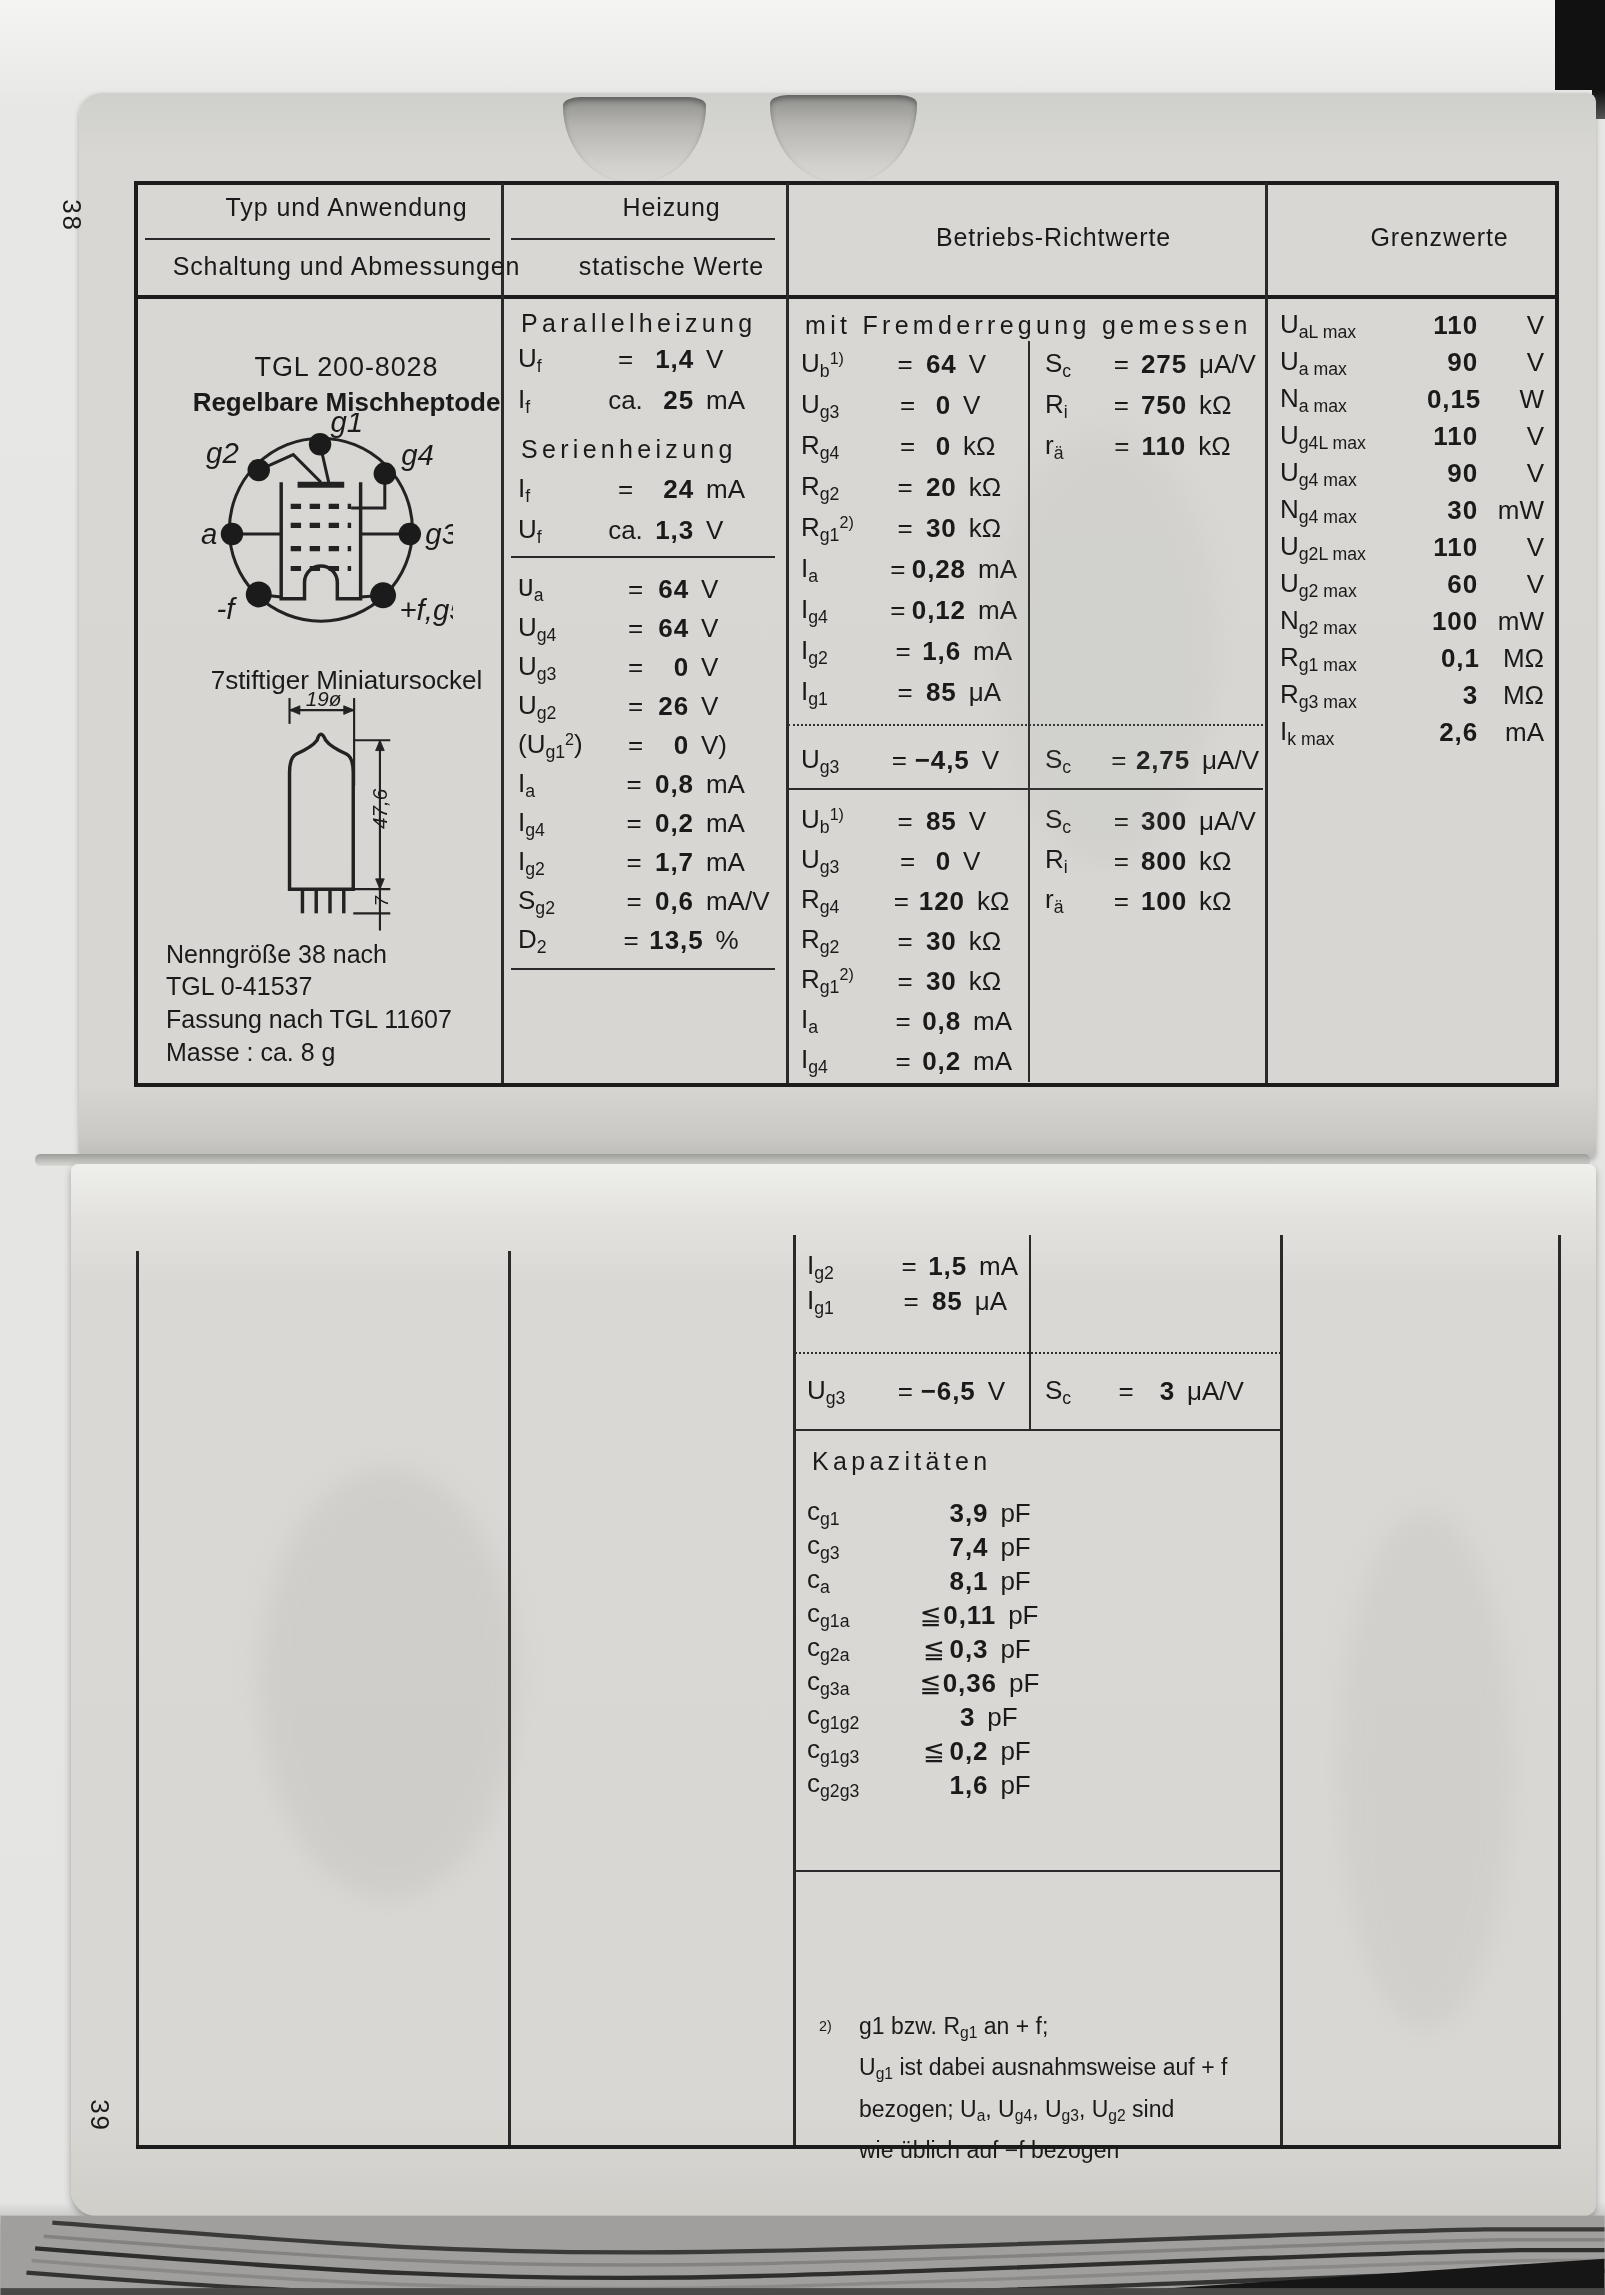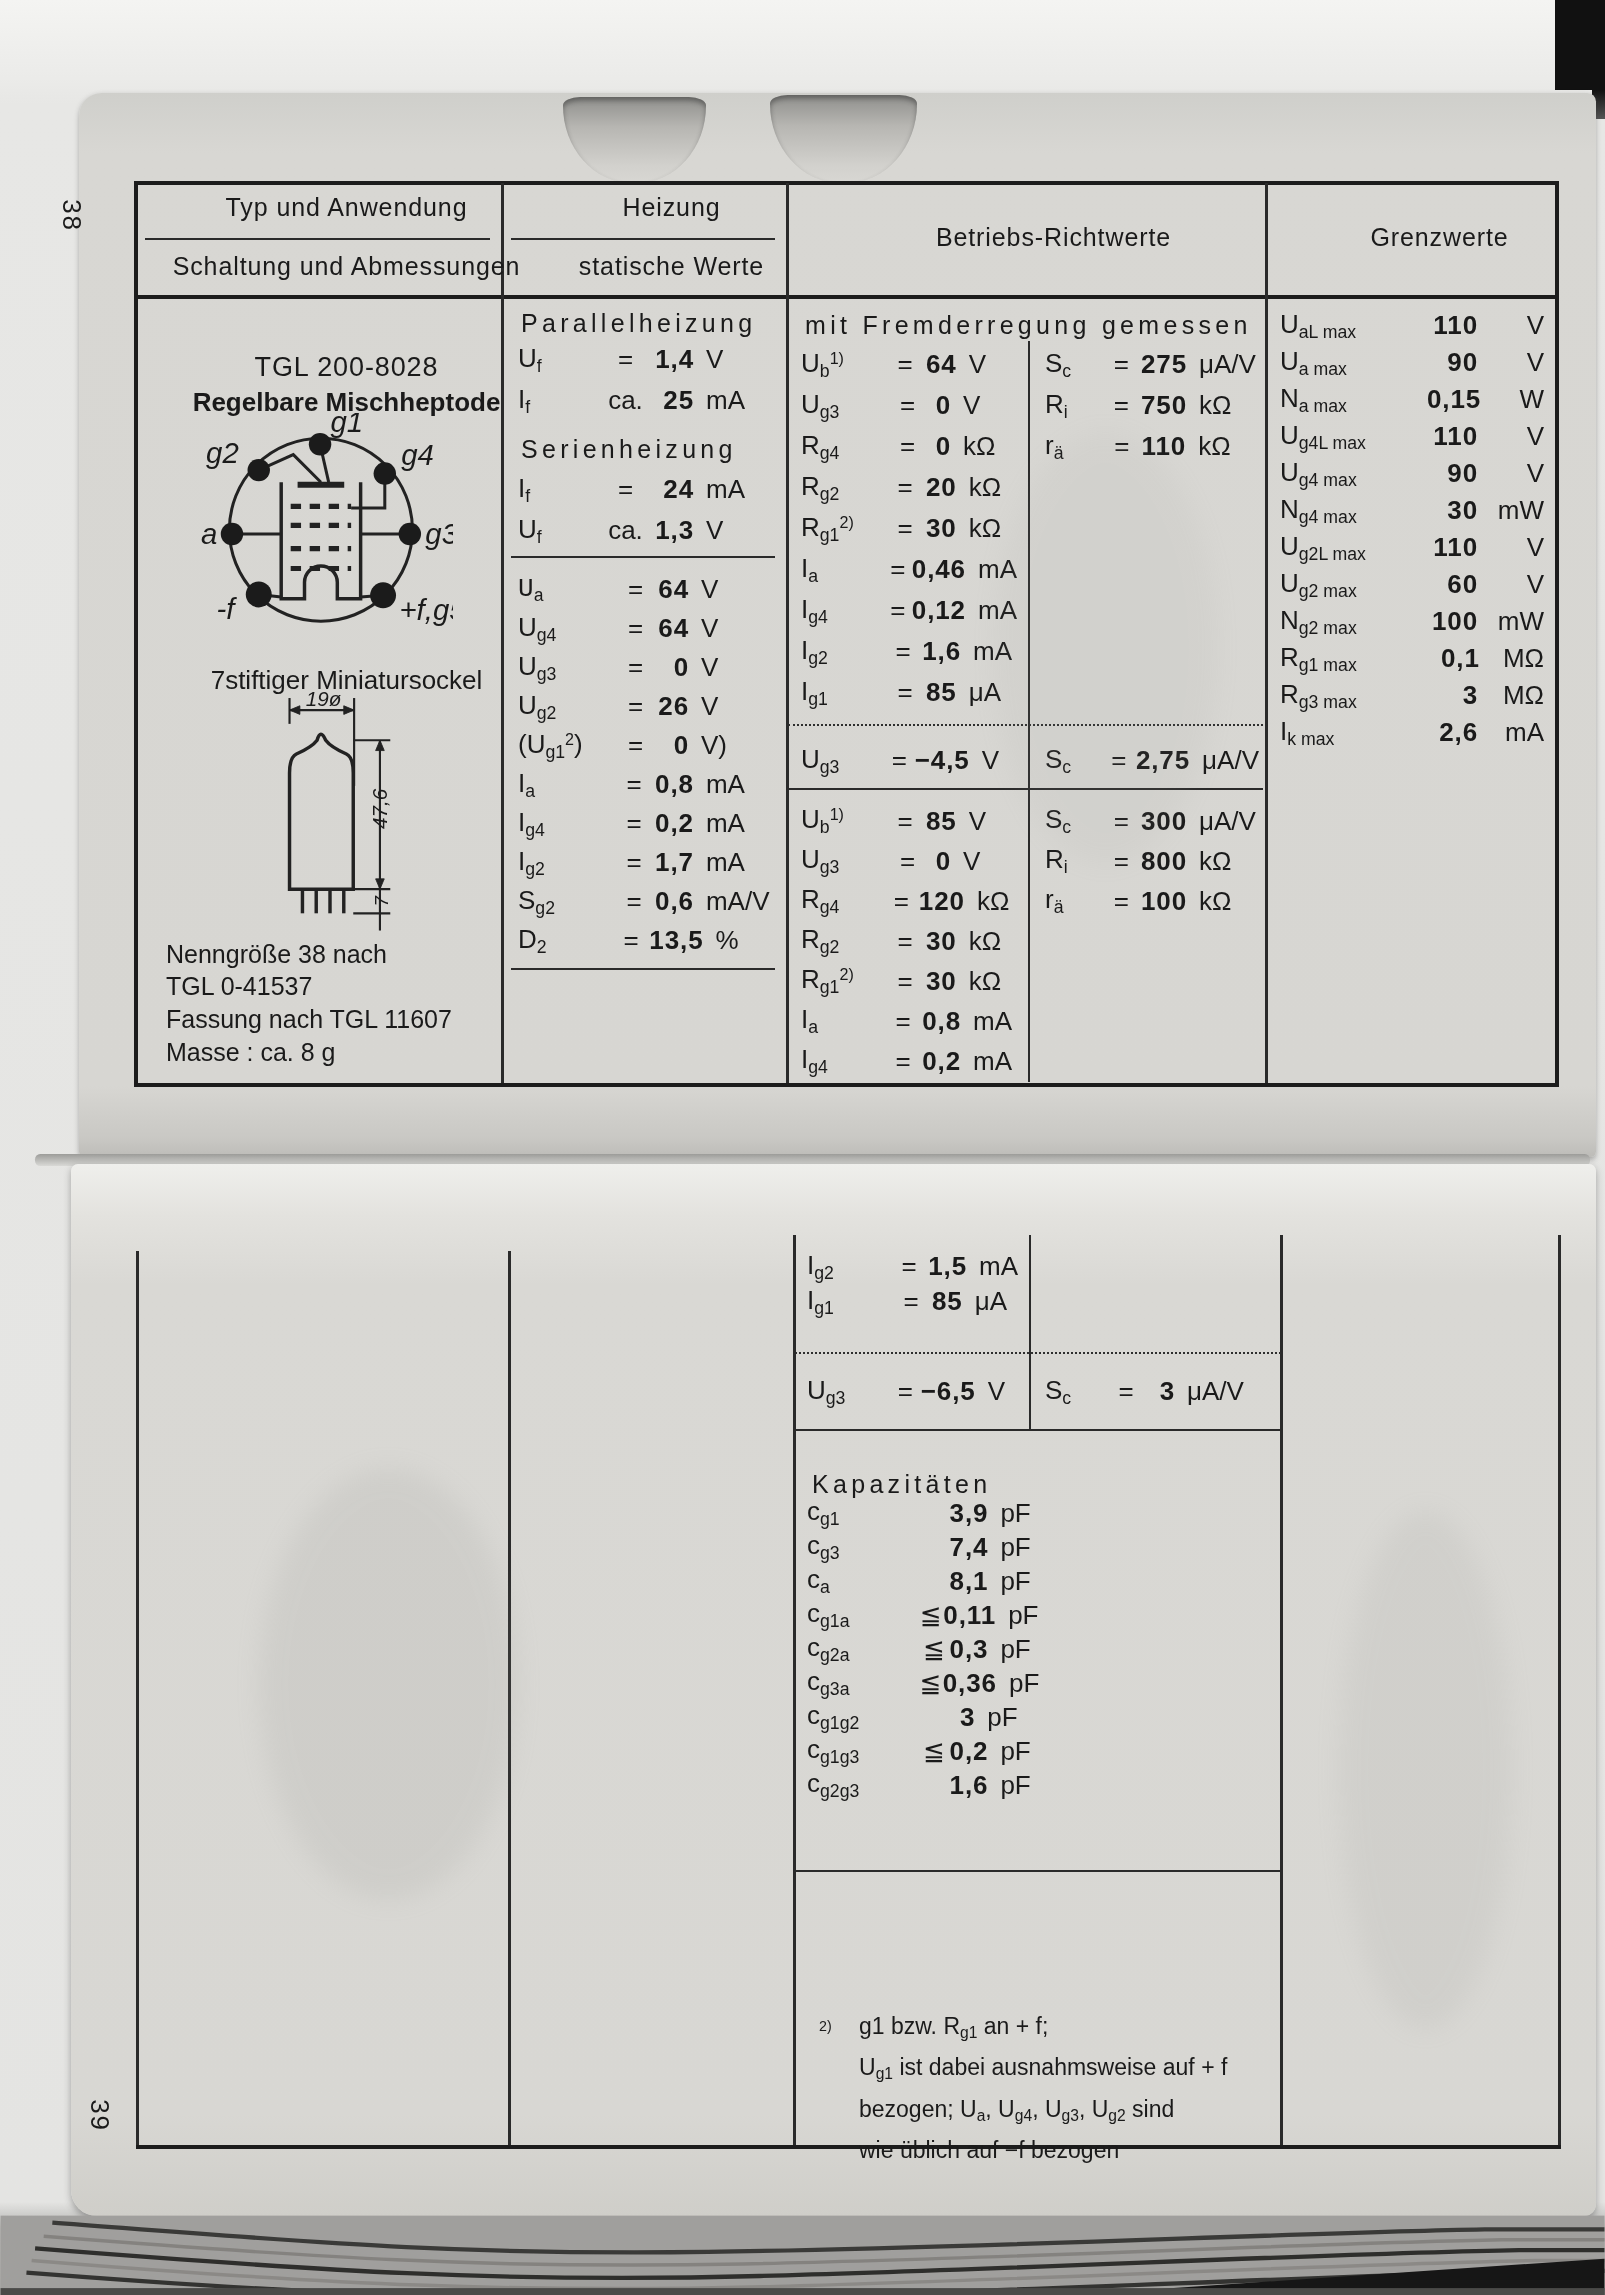--- a/index.html
+++ b/index.html
@@ -289,21 +289,21 @@
       </div>
       <div class="vrow" style="height: 41px;">
         <span class="lab" style="width: 83px;">R<sub class="s">g1</sub><sup class="s">2)</sup></span>
         <span class="eq" style="width: 47px;">=</span>
         <span class="val">30</span>
         <span class="unit" style="width: 54px;">kΩ</span>
       </div>
       <div class="vrow" style="height: 41px;">
         <span class="lab" style="width: 83px;">I<sub class="s">a</sub></span>
         <span class="eq" style="width: 47px;">=</span>
-        <span class="val">0,46</span>
+        <span class="val">0,28</span>
         <span class="unit" style="width: 54px;">mA</span>
       </div>
       <div class="vrow" style="height: 41px;">
         <span class="lab" style="width: 83px;">I<sub class="s">g4</sub></span>
         <span class="eq" style="width: 47px;">=</span>
         <span class="val">0,12</span>
         <span class="unit" style="width: 54px;">mA</span>
       </div>
       <div class="vrow" style="height: 41px;">
         <span class="lab" style="width: 83px;">I<sub class="s">g2</sub></span>
@@ -523,21 +523,21 @@
     </div>
   <div class="abs" id="rows-midr2" style="left:1045px;top:1371px;width:216px;--lab:57px;--eq:48px;--unit:74px;--dy:41px;">
       <div class="vrow" style="height: 41px;">
         <span class="lab" style="width: 57px;">S<sub class="s">c</sub></span>
         <span class="eq" style="width: 48px;">=</span>
         <span class="val">3</span>
         <span class="unit" style="width: 74px;">μA/V</span>
       </div>
     </div>
 
-  <div class="txt sptitle" style="left:812px;top:1447px;margin-top:23px;">Kapazitäten</div>
+  <div class="txt sptitle" style="left:812px;top:1447px;">Kapazitäten</div>
   <div class="abs" id="rows-kap" style="left:807px;top:1496px;width:233px;--lab:111px;--eq:43px;--unit:54px;--dy:34px;">
       <div class="vrow" style="height: 34px;">
         <span class="lab" style="width: 111px;">c<sub class="s">g1</sub></span>
         <span class="eq" style="width: 43px;"></span>
         <span class="val">3,9</span>
         <span class="unit" style="width: 54px;">pF</span>
       </div>
       <div class="vrow" style="height: 34px;">
         <span class="lab" style="width: 111px;">c<sub class="s">g3</sub></span>
         <span class="eq" style="width: 43px;"></span>

